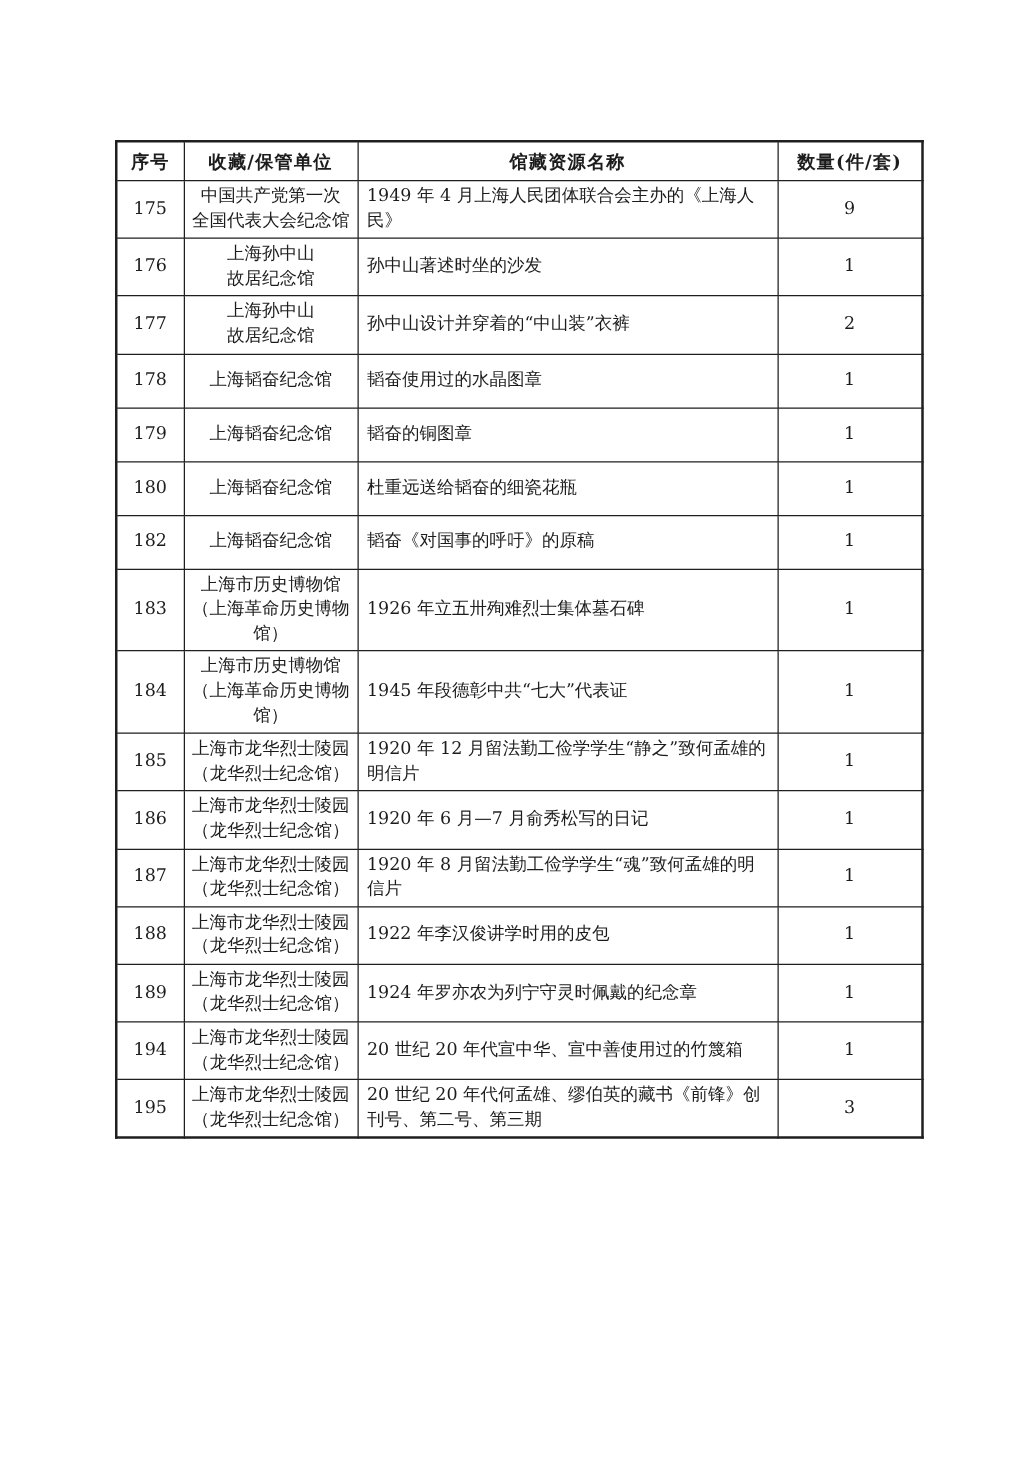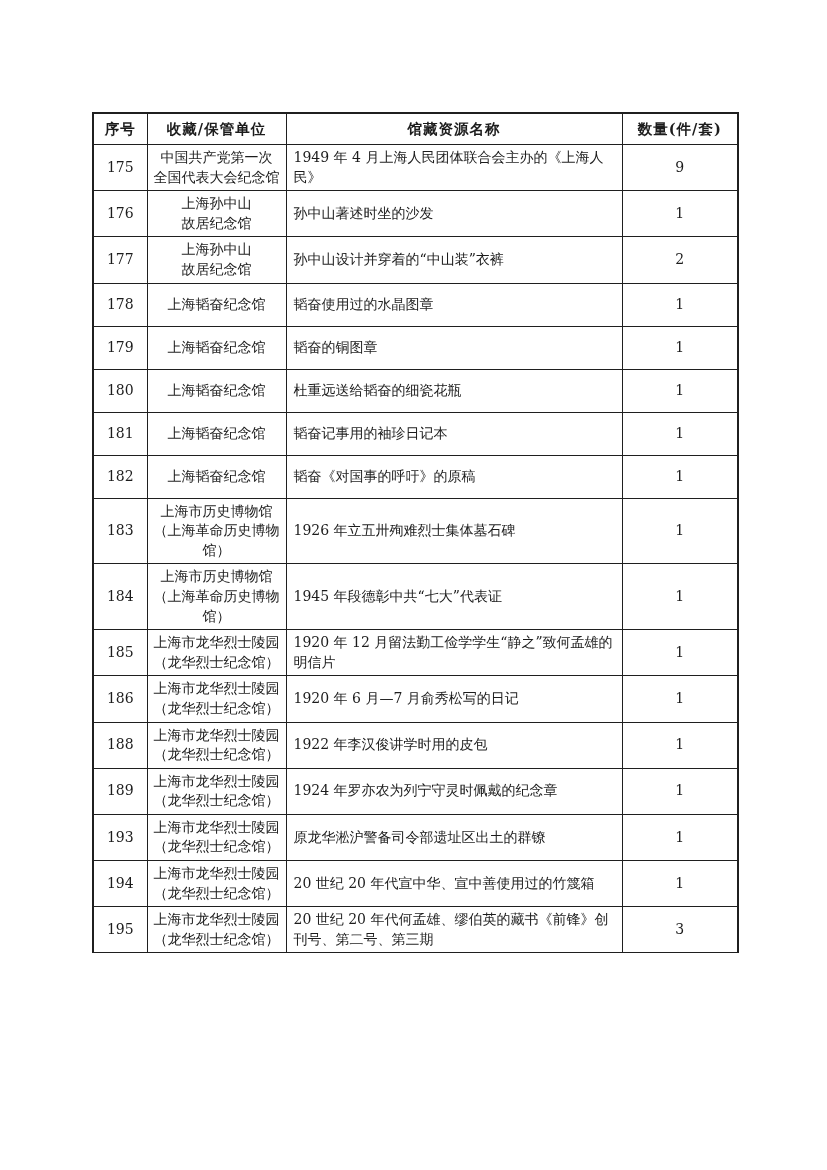--- a/index.html
+++ b/index.html
@@ -132,26 +132,20 @@
           <td class="cell-name">韬奋的铜图章</td>
           <td class="cell-qty">1</td>
         </tr>
         <tr>
           <td class="cell-serial">180</td>
           <td class="cell-unit">上海韬奋纪念馆</td>
           <td class="cell-name">杜重远送给韬奋的细瓷花瓶</td>
           <td class="cell-qty">1</td>
         </tr>
         <tr>
-          <td class="cell-serial">181</td>
-          <td class="cell-unit">上海韬奋纪念馆</td>
-          <td class="cell-name">韬奋记事用的袖珍日记本</td>
-          <td class="cell-qty">1</td>
-        </tr>
-        <tr>
           <td class="cell-serial">182</td>
           <td class="cell-unit">上海韬奋纪念馆</td>
           <td class="cell-name">韬奋《对国事的呼吁》的原稿</td>
           <td class="cell-qty">1</td>
         </tr>
         <tr>
           <td class="cell-serial">183</td>
           <td class="cell-unit">上海市历史博物馆
 （上海革命历史博物馆）</td>
           <td class="cell-name">1926 年立五卅殉难烈士集体墓石碑</td>
@@ -172,38 +166,38 @@
           <td class="cell-qty">1</td>
         </tr>
         <tr>
           <td class="cell-serial">186</td>
           <td class="cell-unit">上海市龙华烈士陵园
 （龙华烈士纪念馆）</td>
           <td class="cell-name">1920 年 6 月—7 月俞秀松写的日记</td>
           <td class="cell-qty">1</td>
         </tr>
         <tr>
+          <td class="cell-serial">187</td>
+          <td class="cell-unit">上海市龙华烈士陵园
+（龙华烈士纪念馆）</td>
+          <td class="cell-name">1920 年 8 月留法勤工俭学学生“魂”致何孟雄的明信片</td>
+          <td class="cell-qty">1</td>
+        </tr>
+        <tr>
           <td class="cell-serial">188</td>
           <td class="cell-unit">上海市龙华烈士陵园
 （龙华烈士纪念馆）</td>
           <td class="cell-name">1922 年李汉俊讲学时用的皮包</td>
           <td class="cell-qty">1</td>
         </tr>
         <tr>
           <td class="cell-serial">189</td>
           <td class="cell-unit">上海市龙华烈士陵园
 （龙华烈士纪念馆）</td>
           <td class="cell-name">1924 年罗亦农为列宁守灵时佩戴的纪念章</td>
-          <td class="cell-qty">1</td>
-        </tr>
-        <tr>
-          <td class="cell-serial">193</td>
-          <td class="cell-unit">上海市龙华烈士陵园
-（龙华烈士纪念馆）</td>
-          <td class="cell-name">原龙华淞沪警备司令部遗址区出土的群镣</td>
           <td class="cell-qty">1</td>
         </tr>
         <tr>
           <td class="cell-serial">194</td>
           <td class="cell-unit">上海市龙华烈士陵园
 （龙华烈士纪念馆）</td>
           <td class="cell-name">20 世纪 20 年代宣中华、宣中善使用过的竹篾箱</td>
           <td class="cell-qty">1</td>
         </tr>
         <tr>

